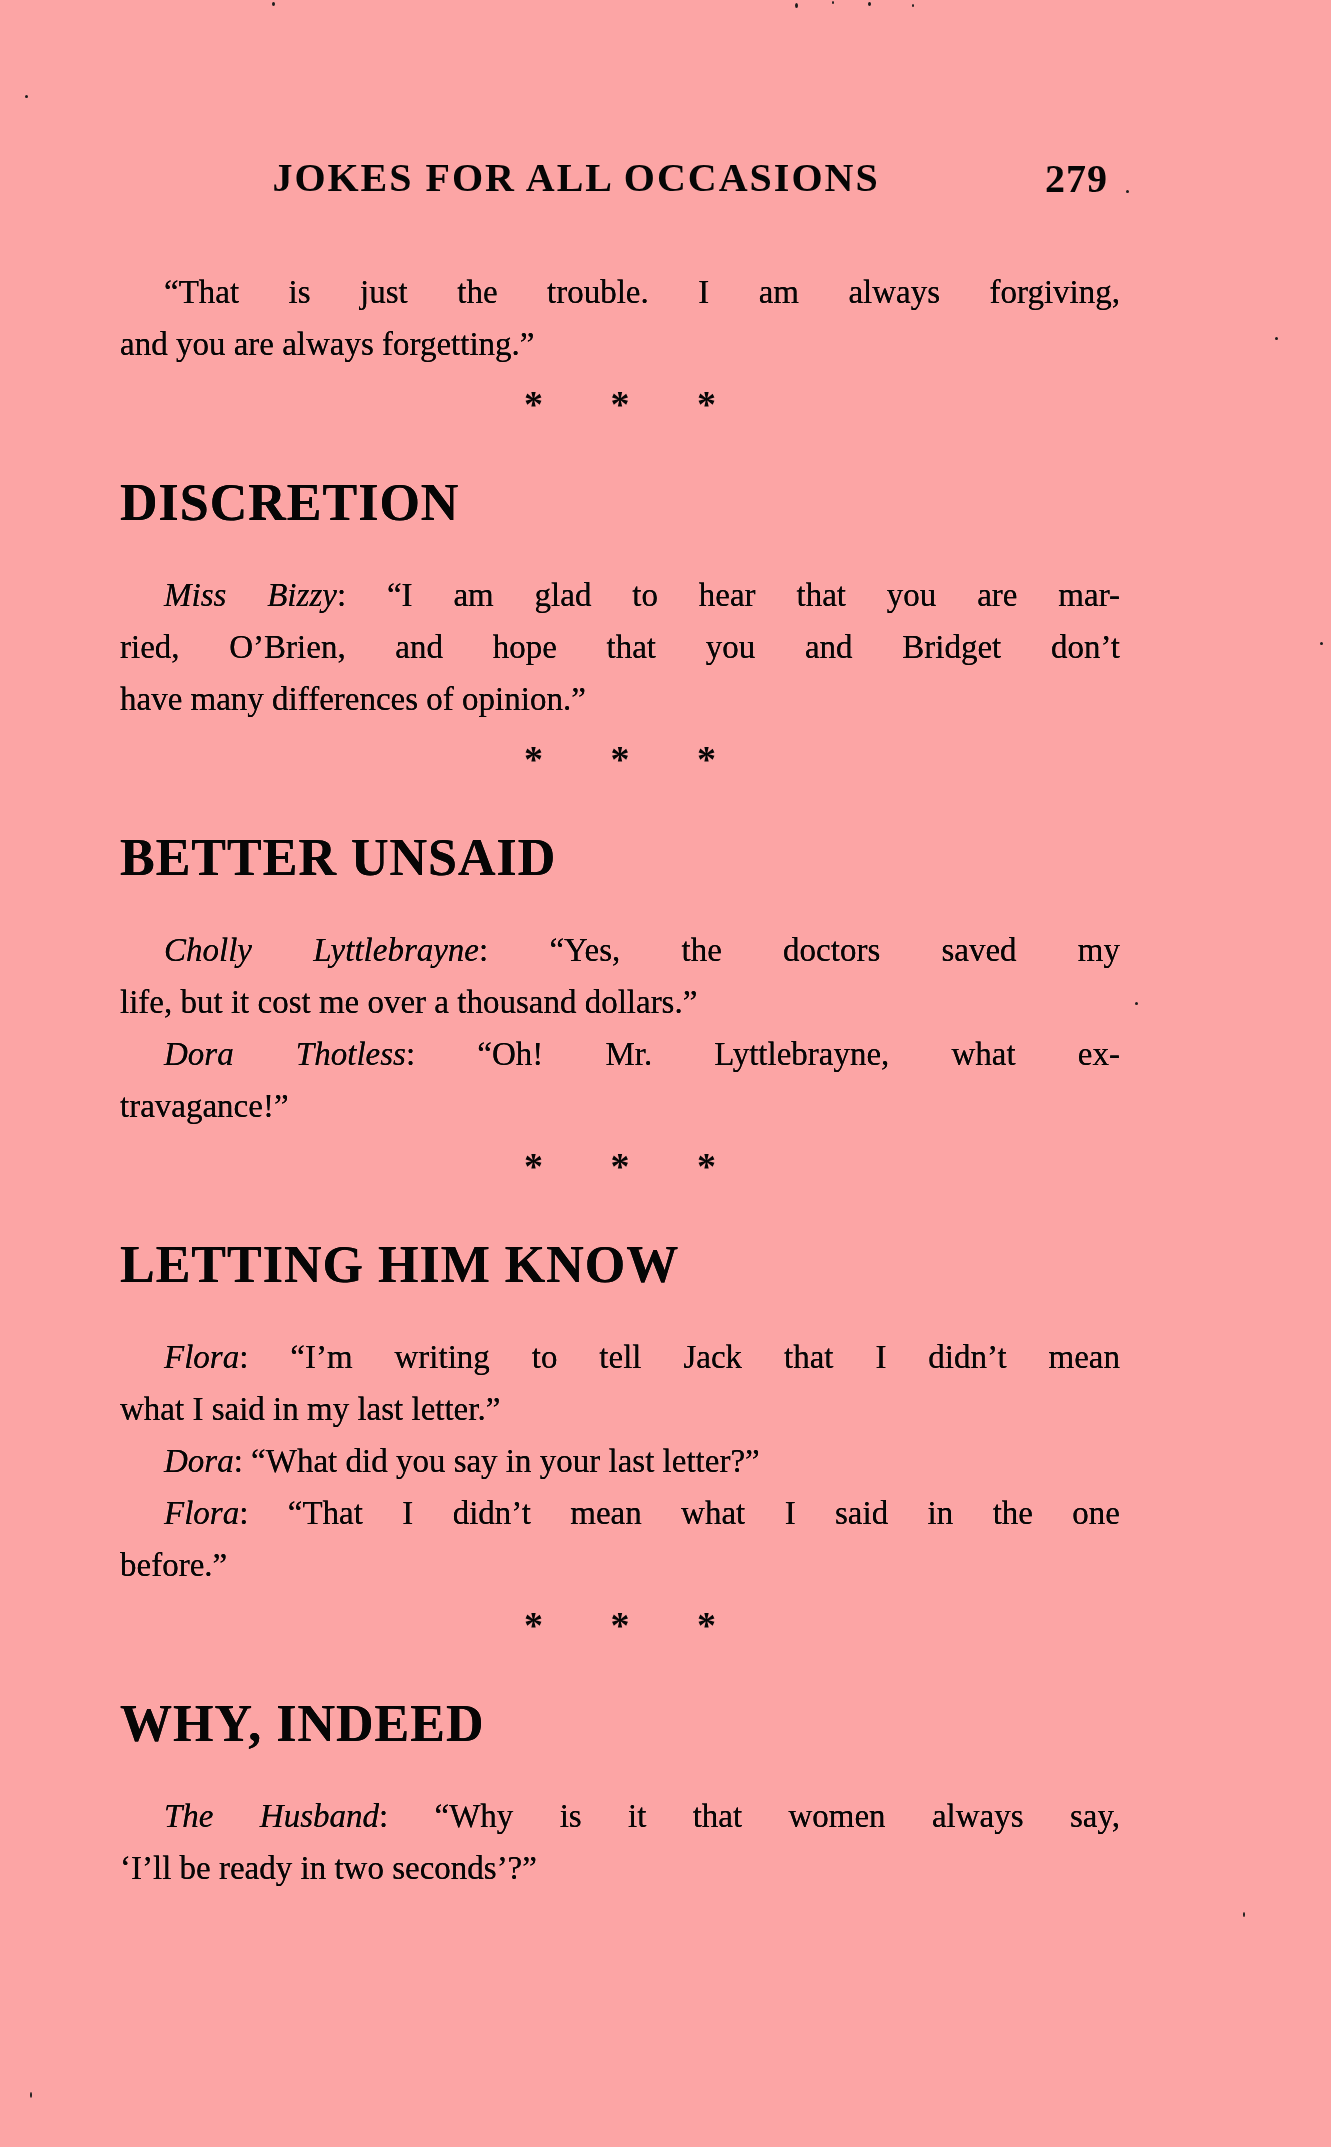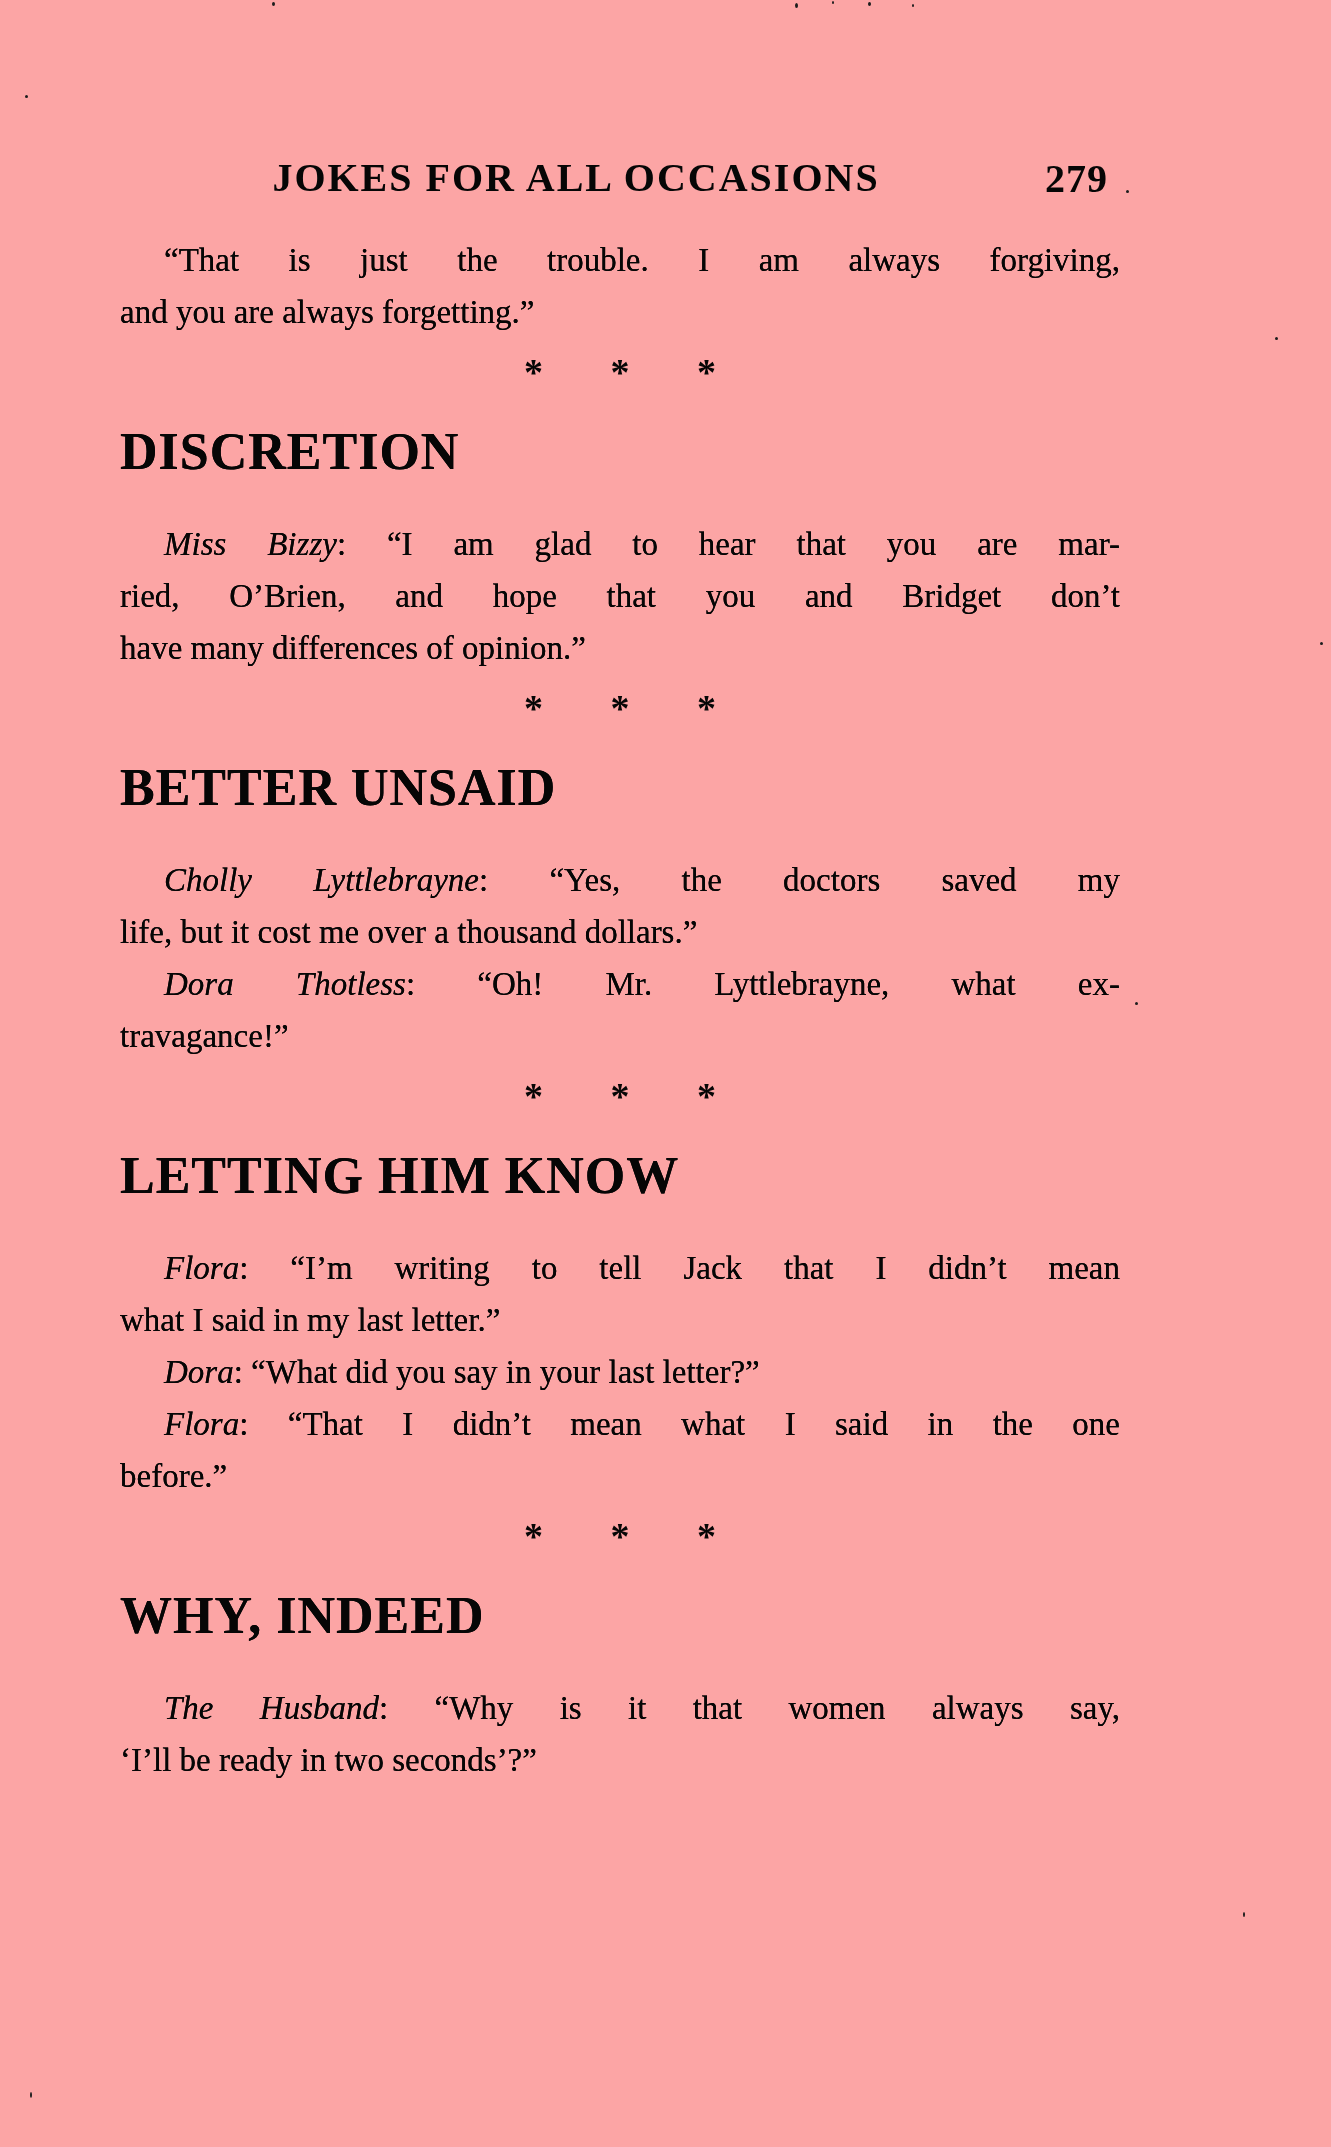--- a/index.html
+++ b/index.html
@@ -30,28 +30,28 @@
   }
   .header .pagenum {
     position:absolute; right:12px; top:1px;
     letter-spacing:1px;
   }
   .para {
     font-size:33px;
     line-height:52px;
     text-shadow:0 0 0.5px currentColor;
   }
-  .para.opening { margin-top:34px; }
+  .para.opening { margin-top:66px; }
   .heading + .para { margin-top:36px; }
   .line { text-align:left; }
   .line.j { text-align:justify; text-align-last:justify; }
   .line.ind { text-indent:44px; }
   .it { font-style:italic; }
   .heading {
-    margin-top:24px;
+    margin-top:43px;
     font-size:52px;
     font-weight:bold;
     line-height:60px;
     letter-spacing:1px;
     text-shadow:0 0 0.5px currentColor;
   }
   .separator {
     margin-top:8px;
     height:52px; line-height:52px;
     text-align:center;

